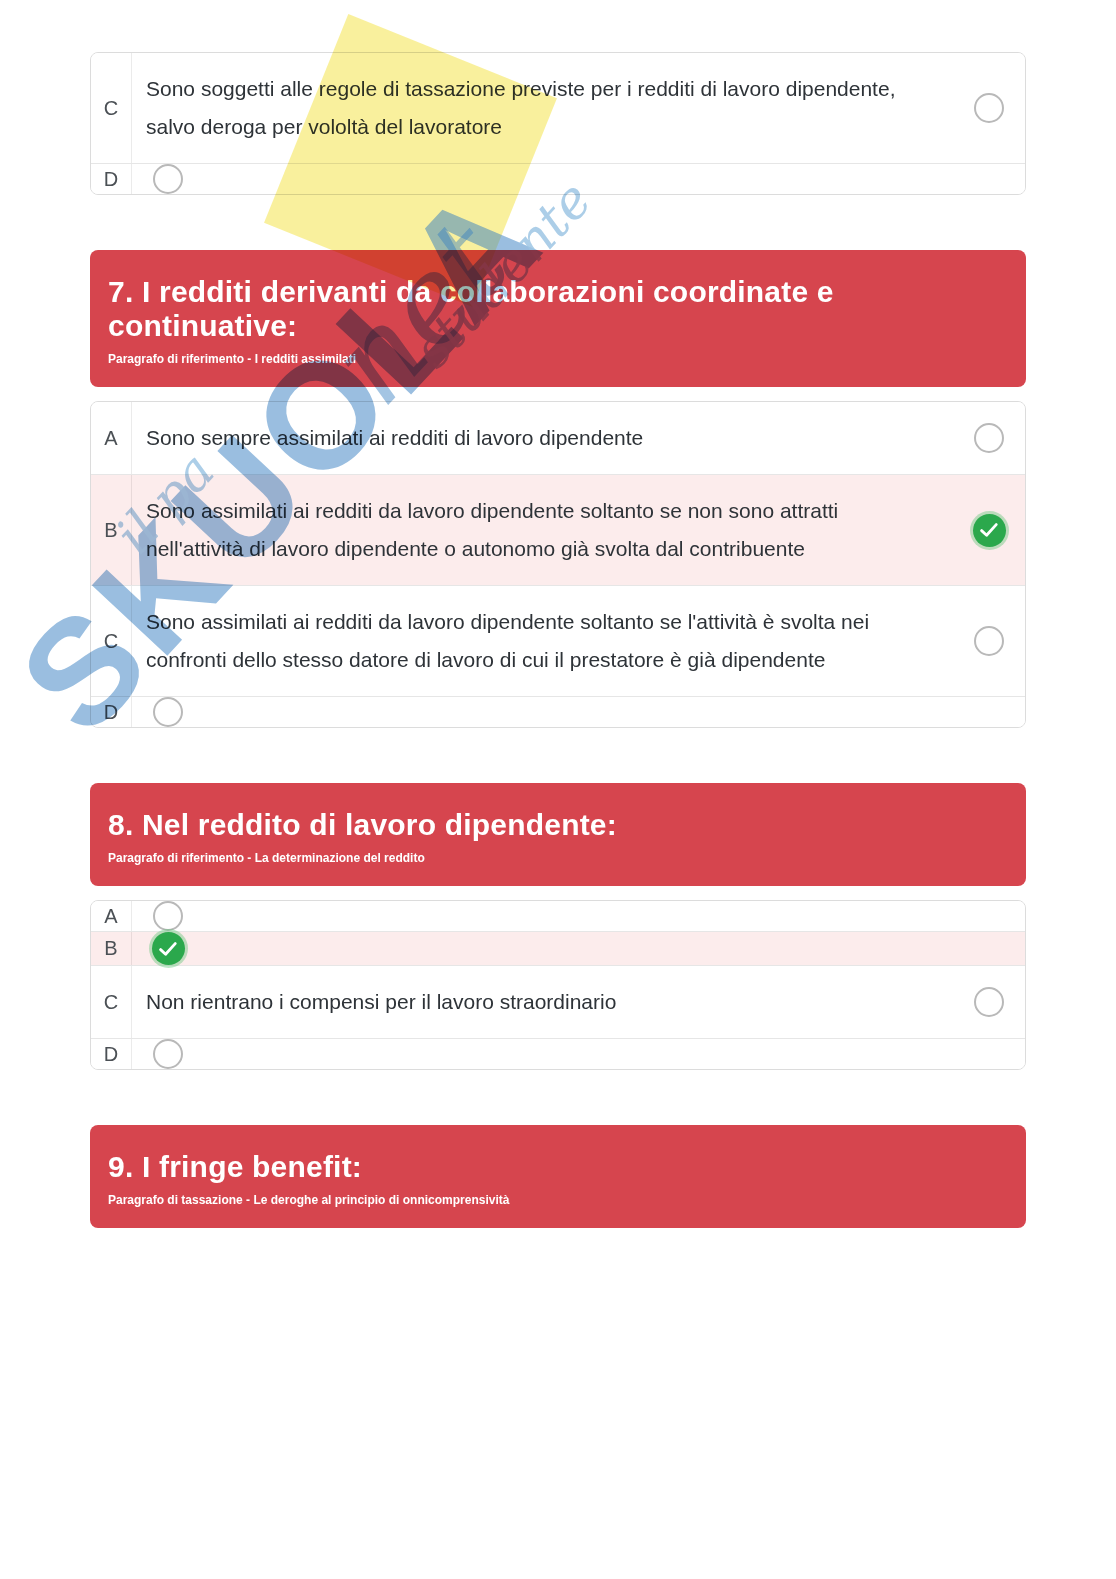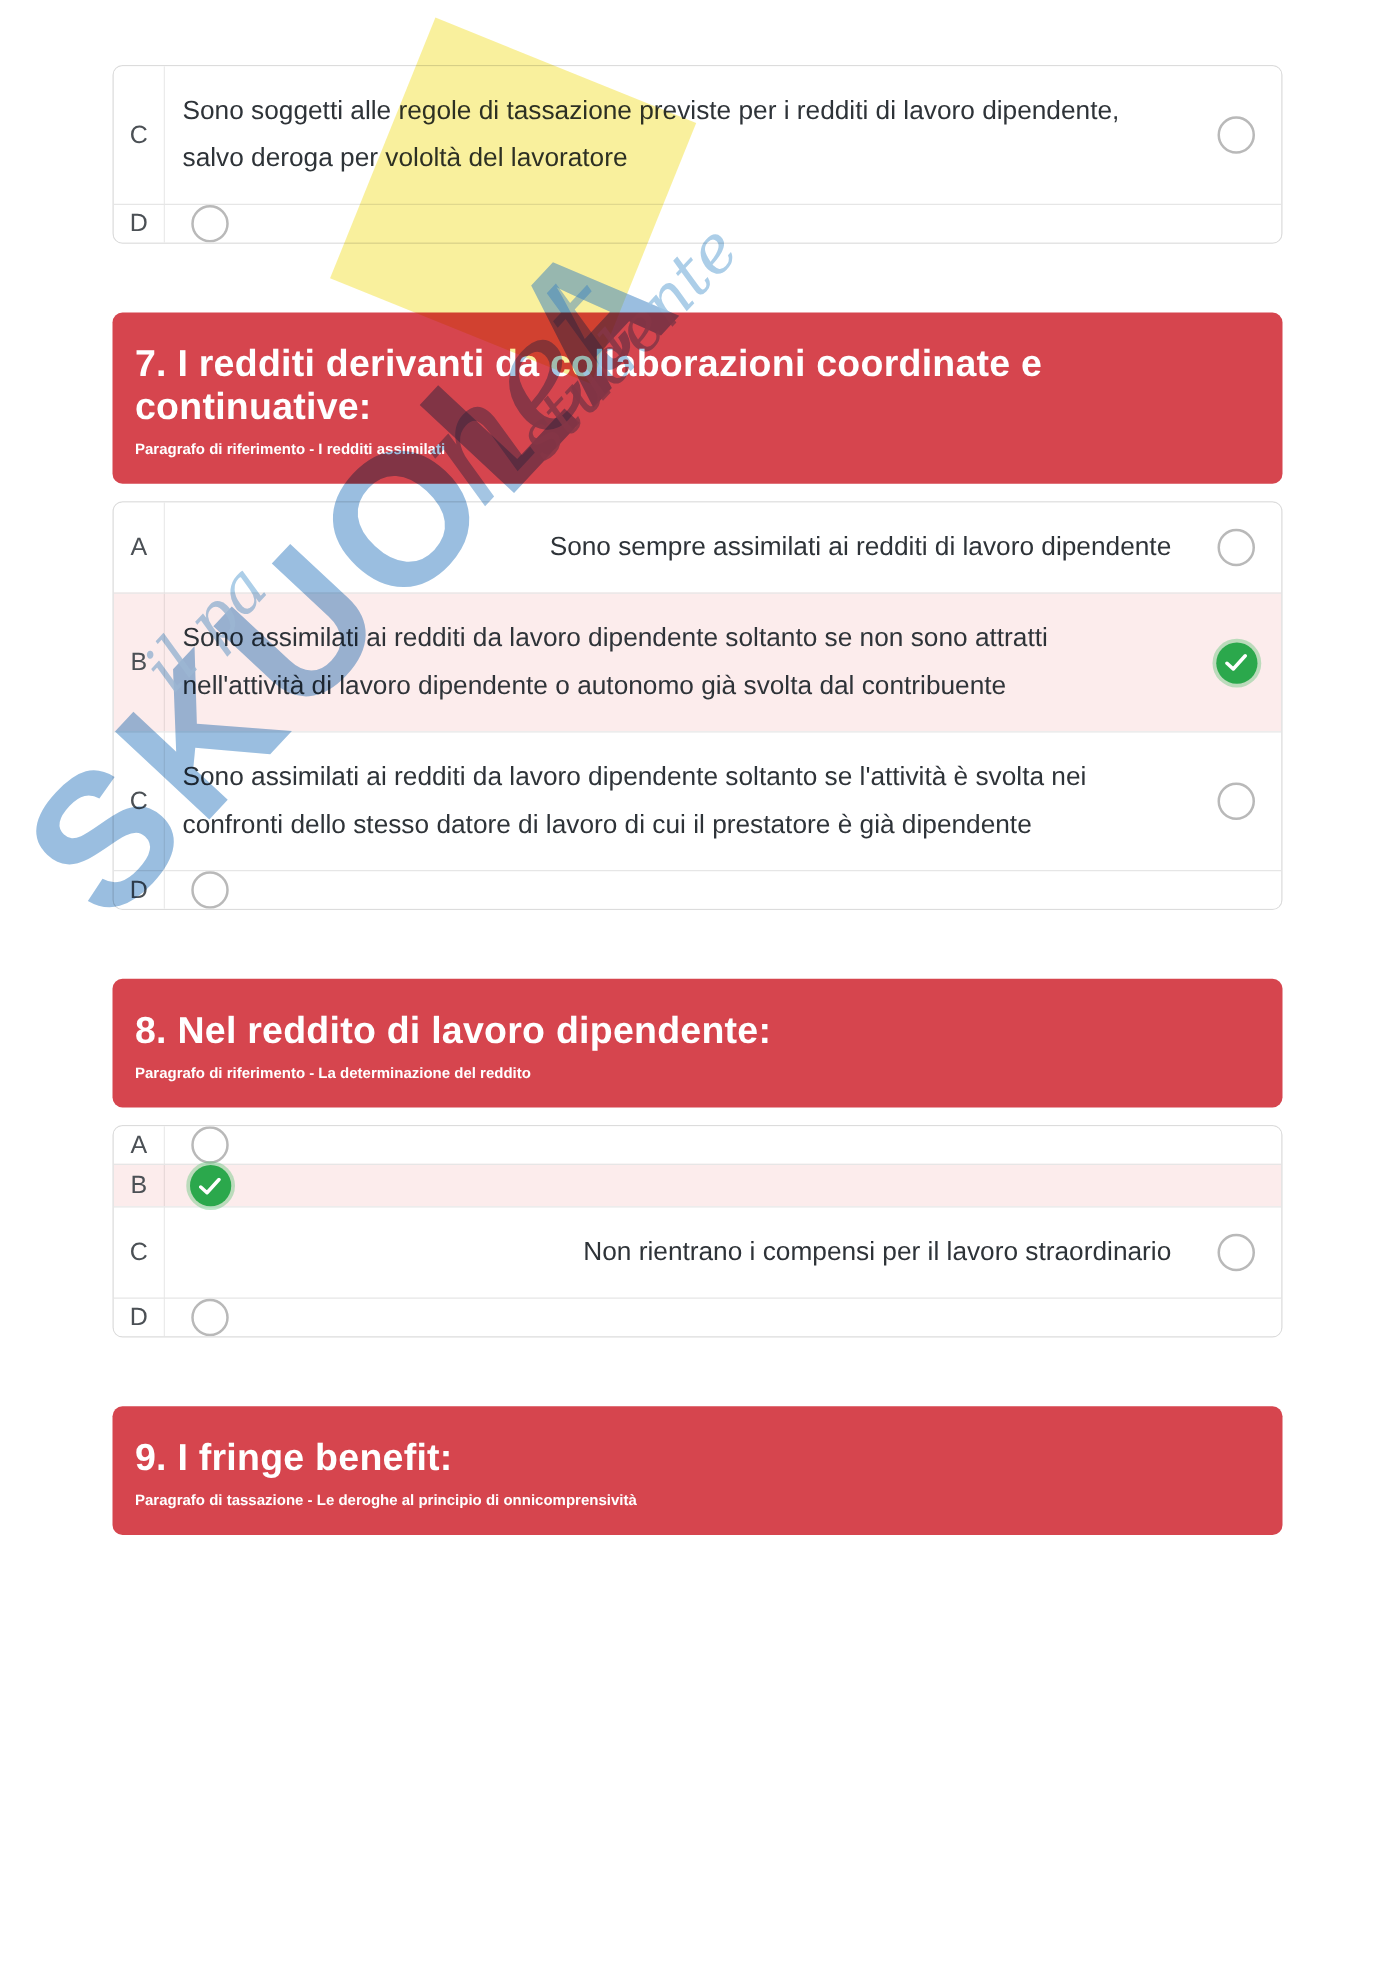--- a/index.html
+++ b/index.html
@@ -48,21 +48,20 @@
     border-right: 1px solid rgba(0,0,0,0.08);
   }
   .option-text {
     flex: 1;
     padding: 17px 16px 17px 14px;
     font-size: 21px;
     line-height: 38px;
     color: #2e3338;
     display: flex;
     align-items: center;
-    justify-content: flex-end;
   }
   .option-control {
     flex: 0 0 72px;
     display: flex;
     align-items: center;
     justify-content: center;
   }
   .radio {
     width: 26px;
     height: 26px;

